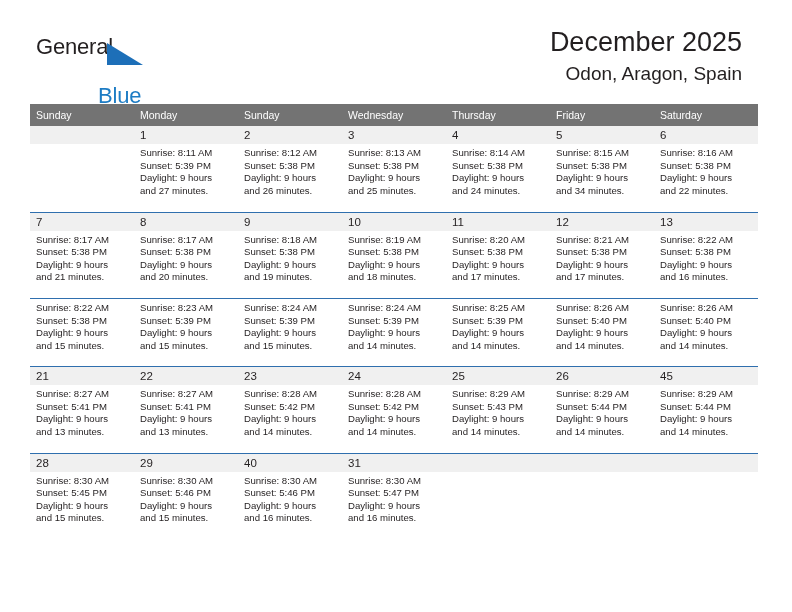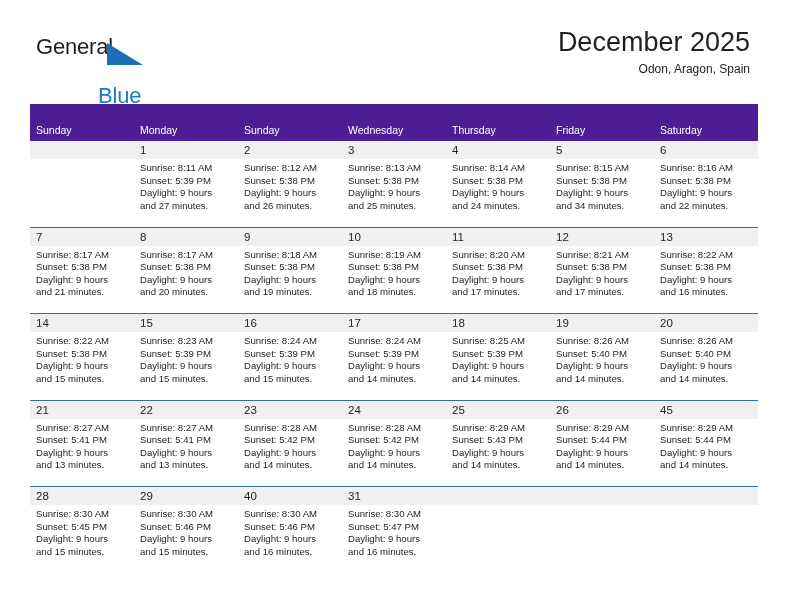--- a/index.html
+++ b/index.html
@@ -47,53 +47,54 @@
     margin-top: 28px;
   }
   .logo-tri {
     position: absolute;
     left: 71px; top: 9px;
     width: 36px; height: 22px;
   }
 
   .title-wrap {
     position: absolute;
-    right: 8px; top: 0;
+    right: 16px; top: 0;
     text-align: right;
   }
   .cal-title {
     font-size: 27px;
     color: #231f20;
     line-height: 33px;
     white-space: nowrap;
     font-weight: normal;
     margin: 0;
   }
   .cal-location {
-    font-size: 12px;
+    font-size: 19px;
     color: #231f20;
     line-height: 20px;
+    margin-top: 5px;
     white-space: nowrap;
   }
 
   
   .cal {
     position: absolute;
     left: 30px; top: 104px;
     width: 728px;
     border-collapse: collapse;
     table-layout: fixed;
   }
   .cal th {
-    background: #4c1d95;
+    background: #737373;
     color: #ffffff;
     font-size: 10.5px;
     font-weight: normal;
     text-align: left;
-    padding: 20px 0 5px 6px;
+    padding: 5px 0 5px 6px;
     height: 19px;
     border: none;
   }
   .daynum-row td {
     background: #f0f0f0;
     font-size: 11.5px;
     color: #231f20;
     padding: 3px 0 3px 6px;
     height: 17px;
     vertical-align: top;
@@ -263,29 +264,20 @@
           <span class="info-line">Sunrise: 8:22 AM</span>
           <span class="info-line">Sunset: 5:38 PM</span>
           <span class="info-line">Daylight: 9 hours</span>
           <span class="info-line">and 16 minutes.</span>
         </td>
       </tr>
       <tr class="week-sep">
           <td colspan="7"></td>
         </tr>
 
-      <tr class="daynum-row">
-        <td>14</td>
-        <td>15</td>
-        <td>16</td>
-        <td>17</td>
-        <td>18</td>
-        <td>19</td>
-        <td>20</td>
-      </tr>
       <tr class="info-row">
         <td>
           <span class="info-line">Sunrise: 8:22 AM</span>
           <span class="info-line">Sunset: 5:38 PM</span>
           <span class="info-line">Daylight: 9 hours</span>
           <span class="info-line">and 15 minutes.</span>
         </td>
         <td>
           <span class="info-line">Sunrise: 8:23 AM</span>
           <span class="info-line">Sunset: 5:39 PM</span>

